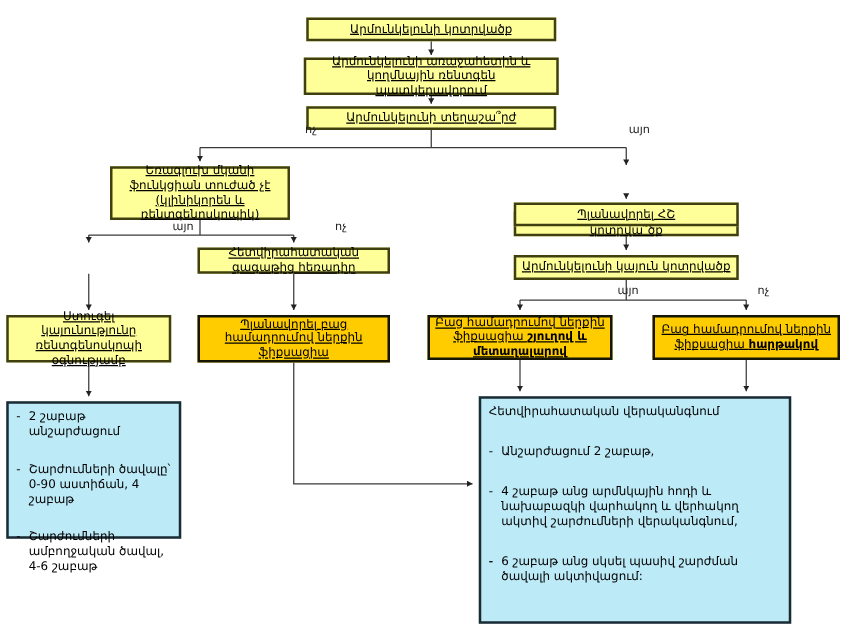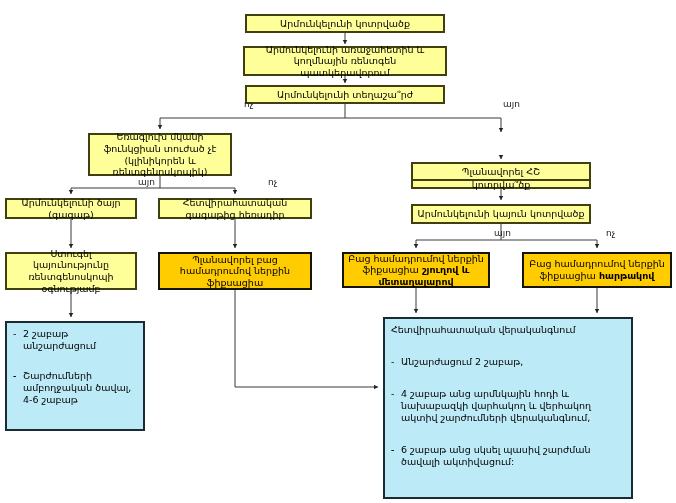--- a/index.html
+++ b/index.html
@@ -11,20 +11,21 @@
   }
   #canvas{position:absolute;inset:0;width:676px;height:503px;}
   svg.connectors{position:absolute;left:0;top:0;z-index:1;}
   .node{
     position:absolute;z-index:2;box-sizing:border-box;
     background:var(--node-fill,#FFFF99);
     border:2px solid #3f3f10;
     display:flex;align-items:center;justify-content:center;
     text-align:center;font-size:9.5px;line-height:1.22;
     padding:1px 4px;
+    text-decoration:underline;
   }
   .node.highlight{
     background:var(--highlight-fill,#FFCC00);
     border-color:#151505;
   }
   .node .bold{font-weight:bold;}
   .branch-label{
     position:absolute;z-index:2;font-size:9px;color:#222;line-height:1;padding-left:48px;
   }
   .outcome{
@@ -81,21 +82,20 @@
   <div class="node" style="left:245px;top:85px;width:200px;height:19px;">Արմունկելունի տեղաշա՞րժ</div>
 
   <span class="branch-label" style="left:196px;top:100px;">ոչ</span>
   <span class="branch-label" style="left:455px;top:100px;">այո</span>
 
   <div class="node" style="left:88px;top:133px;width:144px;height:43px;">Եռագլուխ մկանի ֆունկցիան տուժած չէ (կլինիկորեն և ռենտգենոսկոպիկ)</div>
 
   <span class="branch-label" style="left:90px;top:178px;">այո</span>
   <span class="branch-label" style="left:220px;top:178px;">ոչ</span>
 
-  <div class="node" style="left:5px;top:198px;width:132px;height:21px;">Արմունկելունի ծայր (գագաթ)</div>
 
   <div class="node" style="left:158px;top:198px;width:154px;height:21px;">Հետվիրահատական գագաթից հեռադիր</div>
 
   <div class="node" style="left:5px;top:252px;width:132px;height:38px;">Ստուգել կայունությունը ռենտգենոսկոպի օգնությամբ</div>
 
   <div class="node highlight" style="left:158px;top:252px;width:154px;height:38px;">Պլանավորել բաց համադրումով ներքին ֆիքսացիա</div>
 
   <div class="node" style="left:411px;top:136px;width:180px;height:20px;margin-top:33px;">Արմունկելունի բազմաբեկոր կոտրվա՞ծք</div>
 
   <div class="node" style="left:411px;top:162px;width:180px;height:19px;">Պլանավորել ՀՇ</div>
@@ -108,21 +108,21 @@
   <div class="node highlight" style="left:342px;top:252px;width:148px;height:36px;">
     <span><span>Բաց համադրումով ներքին ֆիքսացիա </span><span class="bold">շյուղով և մետաղալարով</span></span>
   </div>
 
   <div class="node highlight" style="left:522px;top:252px;width:150px;height:36px;">
     <span><span>Բաց համադրումով ներքին ֆիքսացիա </span><span class="bold">հարթակով</span></span>
   </div>
 
   <div class="outcome" id="left-outcome-box" style="left:5px;top:321px;width:140px;height:110px;">
       <div class="bullet"><span class="dash">-</span><span>2 շաբաթ անշարժացում</span></div>
-      <div class="bullet"><span class="dash">-</span></div>
+      <div class="bullet"><span class="dash">-</span><span>Շարժումների ծավալը՝ 0-90 աստիճան, 4 շաբաթ</span></div>
       <div class="bullet"><span class="dash">-</span><span>Շարժումների ամբողջական ծավալ, 4-6 շաբաթ</span></div>
     </div>
 
   <div class="outcome" id="rehab-box" style="left:383px;top:317px;width:250px;height:182px;">
     <div class="box-title">Հետվիրահատական վերականգնում</div>
     <div>
         <div class="bullet"><span class="dash">-</span><span>Անշարժացում 2 շաբաթ,</span></div>
         <div class="bullet"><span class="dash">-</span><span>4 շաբաթ անց արմնկային հոդի և նախաբազկի վարհակող և վերհակող ակտիվ շարժումների վերականգնում,</span></div>
         <div class="bullet"><span class="dash">-</span></div>
         <div class="bullet"><span class="dash">-</span><span>6 շաբաթ անց սկսել պասիվ շարժման ծավալի ակտիվացում:</span></div>

